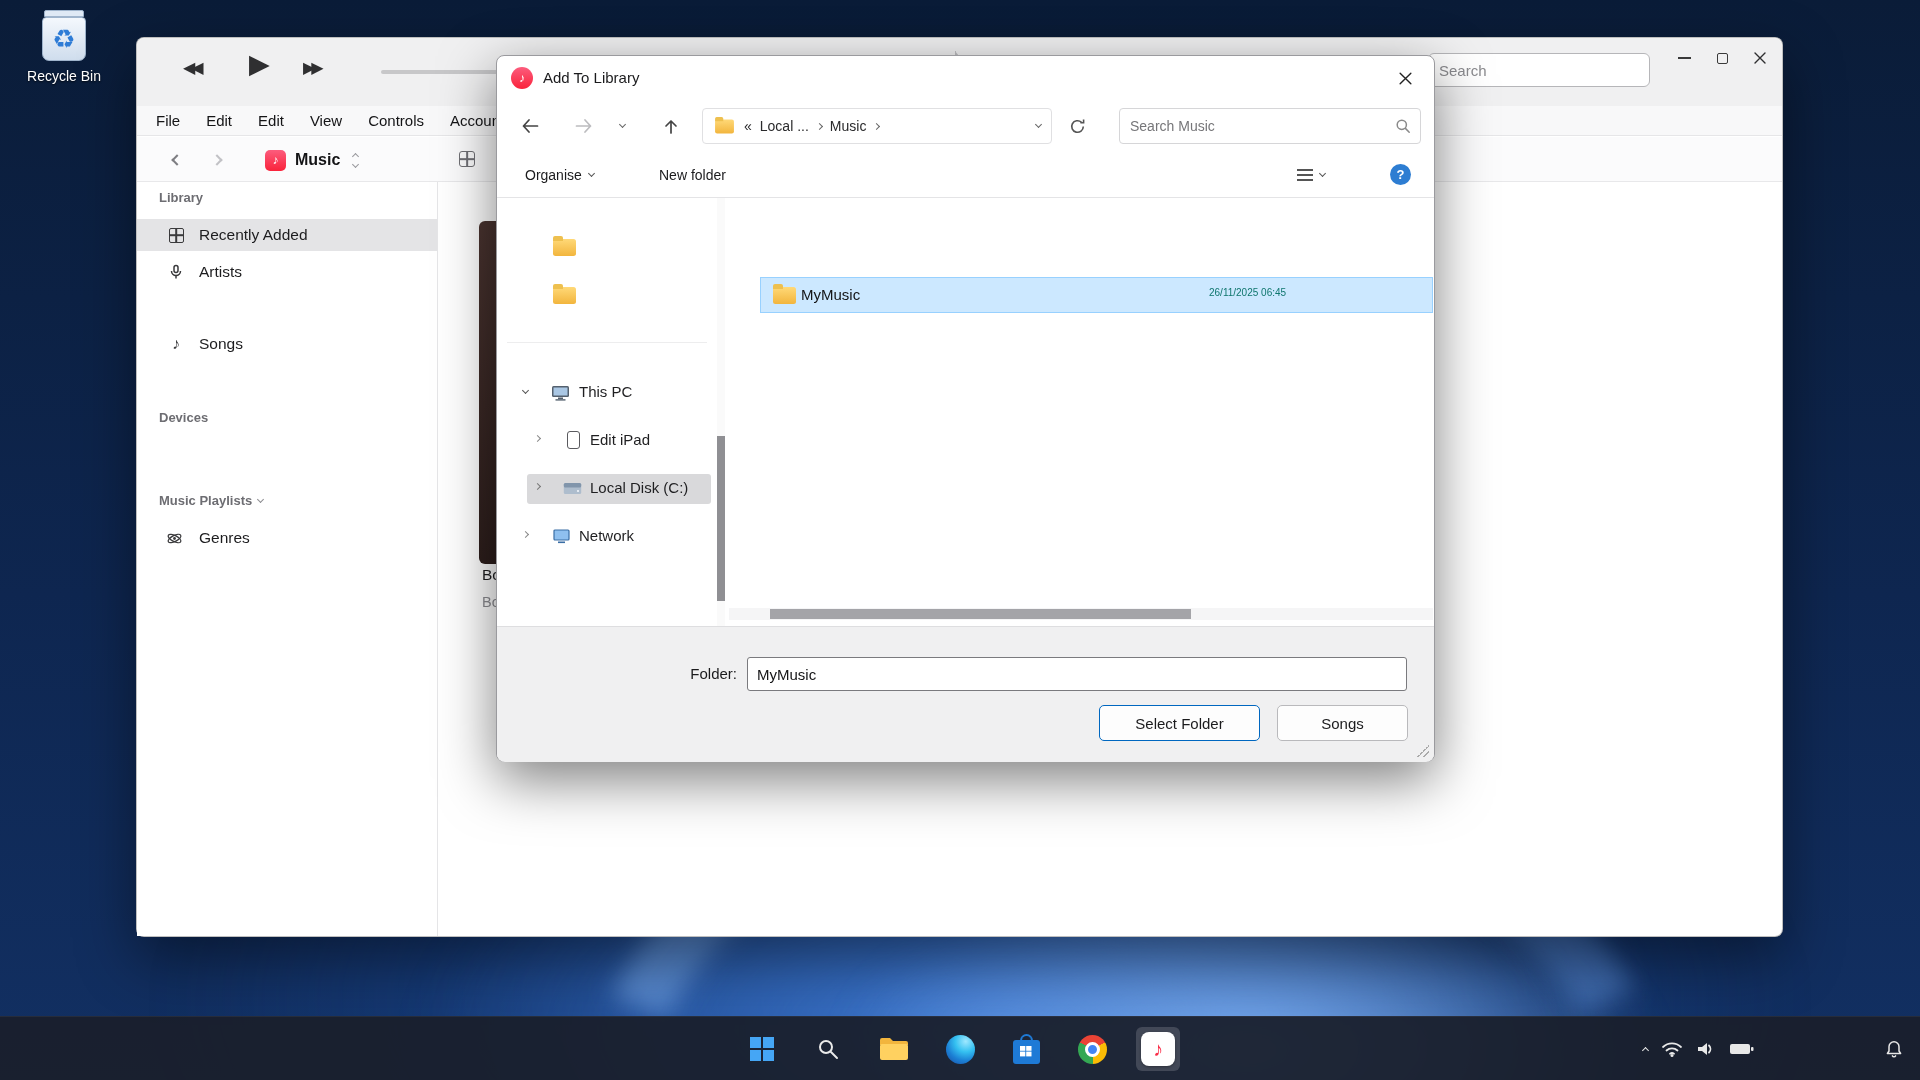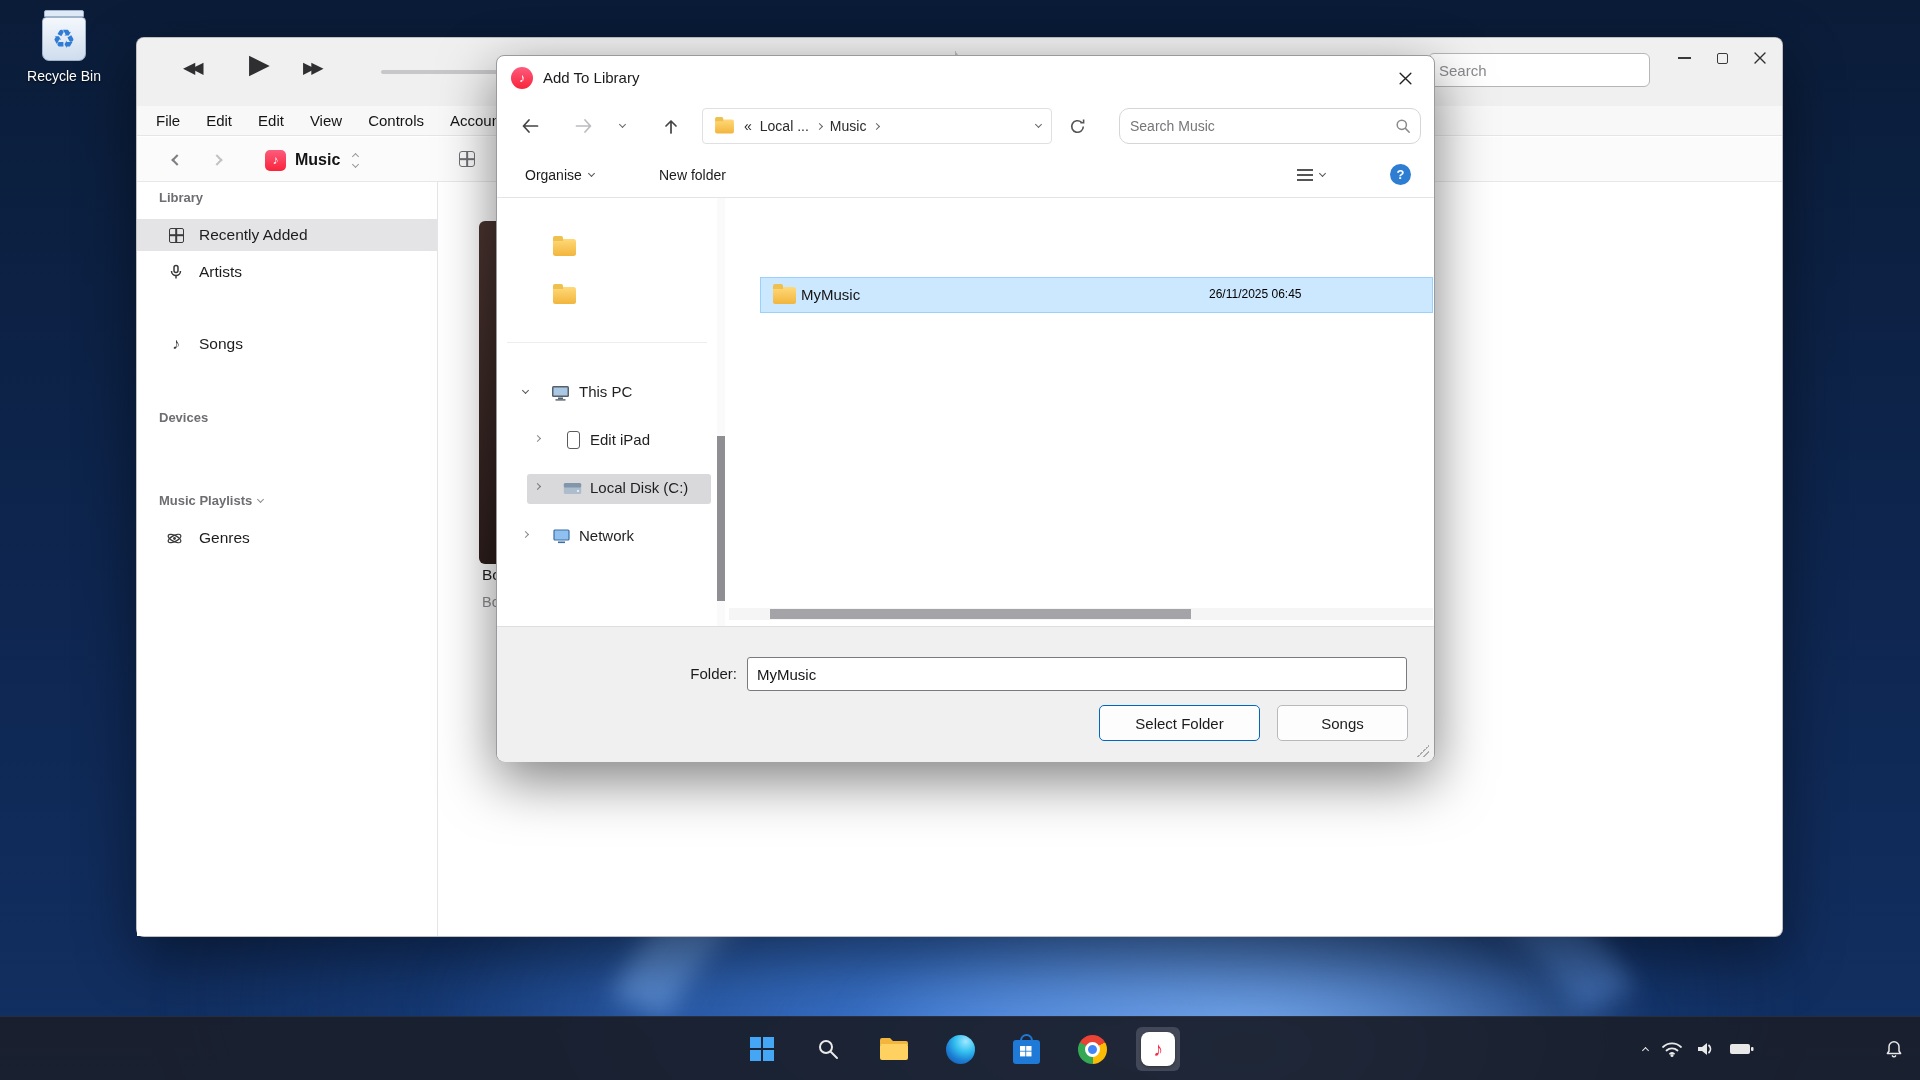--- a/index.html
+++ b/index.html
@@ -68,42 +68,42 @@
   
   .dlg{position:absolute;left:496px;top:55px;width:939px;height:707px;background:#fff;border:1px solid #9a9a9e;border-radius:8px;box-shadow:0 18px 55px rgba(0,0,0,.5);z-index:50}
   .dlg-tb{position:absolute;left:0;top:0;right:0;height:44px}
   .dlg-ico{position:absolute;left:14px;top:11px;width:22px;height:22px;border-radius:50%;background:linear-gradient(180deg,#fc5c7d,#fa233b);color:#fff;font-size:12px;display:flex;align-items:center;justify-content:center}
   .dlg-title{position:absolute;left:46px;top:13px;font-size:15px;color:#1b1b1d}
   .dlg-close{position:absolute;right:8px;top:4px;width:42px;height:36px;background:none;border:none;display:flex;align-items:center;justify-content:center;cursor:pointer;border-radius:5px}
   .dlg-nav{position:absolute;left:0;top:44px;right:0;height:52px}
   .navbtn{position:absolute;top:8px;width:36px;height:36px;background:none;border:none;display:flex;align-items:center;justify-content:center;cursor:pointer;border-radius:4px}
   .crumb{position:absolute;left:205px;top:8px;width:350px;height:36px;background:#fff;border:1px solid #e0e0e2;border-radius:4px;display:flex;align-items:center;padding:0 10px;gap:8px}
   .crumb-txt{font-size:14px;color:#2a2a2c;cursor:pointer}
-  .dsearch{position:absolute;left:622px;top:8px;width:302px;height:36px;border:1px solid #d6d6d8;border-radius:10px;background:#fff}
+  .dsearch{position:absolute;left:622px;top:8px;width:302px;height:36px;border:1px solid #d6d6d8;border-radius:4px;background:#fff}
   .dsearch input{position:absolute;left:0;top:0;width:268px;height:34px;border:none;outline:none;font-size:14px;padding:0 10px;color:#333;font-family:inherit;background:transparent}
   .dsearch input::placeholder{color:#767679}
   .dsearch svg{position:absolute;right:9px;top:9px}
   .dlg-tools{position:absolute;left:0;top:96px;right:0;height:46px;border-bottom:1px solid #e4e4e6}
   .toolbtn{position:absolute;top:8px;height:30px;background:none;border:none;font-size:14px;color:#1b1b1d;display:flex;align-items:center;gap:7px;cursor:pointer;font-family:inherit}
   .viewico{display:inline-block;width:16px;height:12px;border-top:2px solid #555;border-bottom:2px solid #555;position:relative}
   .viewico::after{content:"";position:absolute;left:0;right:0;top:3px;height:2px;background:#555}
   .help{position:absolute;left:893px;top:12px;width:21px;height:21px;border-radius:50%;background:#2d7dd2;color:#fff;font-size:13px;font-weight:bold;display:flex;align-items:center;justify-content:center;border:none;cursor:pointer}
   .dlg-body{position:absolute;left:0;top:142px;right:0;height:428px;background:#fff}
   .trow{position:absolute;left:0;width:220px;height:32px;cursor:pointer}
   .trow .tlbl{position:absolute;font-size:15px;color:#1f1f21;top:6px}
   .tsel{position:absolute;left:30px;right:6px;top:1px;bottom:1px;background:#d9d9db;border-radius:3px}
   .tree-sep{position:absolute;left:10px;top:286px;width:200px;height:1px;background:#ededee}
   .vtrack{position:absolute;left:220px;top:0;width:8px;height:428px;background:#fafafa}
   .vthumb{position:absolute;left:0;top:238px;width:8px;height:165px;background:#8f8f93;cursor:pointer}
   .lhead{position:absolute;left:232px;top:26px;right:1px;height:36px;border-bottom:1px solid #f0f0f1}
   .lcol{position:absolute;top:9px;font-size:14px;color:#454548;cursor:pointer}
   .coldiv{position:absolute;left:466px;top:4px;width:1px;height:28px;background:#e4e4e6}
   .lrow{position:absolute;left:263px;top:79px;right:1px;height:36px;background:#cce8ff;border:1px solid #98d1ff;cursor:pointer}
   .lrow .fname{position:absolute;left:40px;top:8px;font-size:15px;color:#141416}
-  .lrow .fdate{position:absolute;left:448px;top:9px;font-size:12px;color:#000000}
+  .lrow .fdate{position:absolute;left:448px;top:9px;font-size:10px;color:#0f766e}
   .htrack{position:absolute;left:232px;top:410px;right:1px;height:12px;background:#f5f5f6}
   .hthumb{position:absolute;left:41px;top:1px;width:421px;height:10px;background:#a4a4a8;cursor:pointer}
   .dlg-foot{position:absolute;left:0;top:570px;right:0;height:136px;background:#f0f0f1;border-top:1px solid #dedee0;border-radius:0 0 8px 8px}
   .flabel{position:absolute;left:150px;top:38px;width:90px;text-align:right;font-size:15px;color:#1b1b1d}
   .finput{position:absolute;left:250px;top:30px;width:660px;height:34px;border:1px solid #7a7a7e;border-radius:3px;font-size:15px;padding:0 9px;color:#141416;font-family:inherit;outline:none;background:#fff}
   .fbtn{position:absolute;top:78px;height:36px;border-radius:5px;font-size:15px;color:#1b1b1d;cursor:pointer;font-family:inherit;background:#fdfdfd}
   .fbtn.primary{left:602px;width:161px;border:1px solid #0067c0}
   .fbtn.plain{left:780px;width:131px;border:1px solid #b9b9bc}
   .grip{position:absolute;right:5px;bottom:5px;width:12px;height:12px;background:
     linear-gradient(135deg,transparent 0 50%,#aaa 50% 58%,transparent 58% 72%,#aaa 72% 80%,transparent 80%)}

